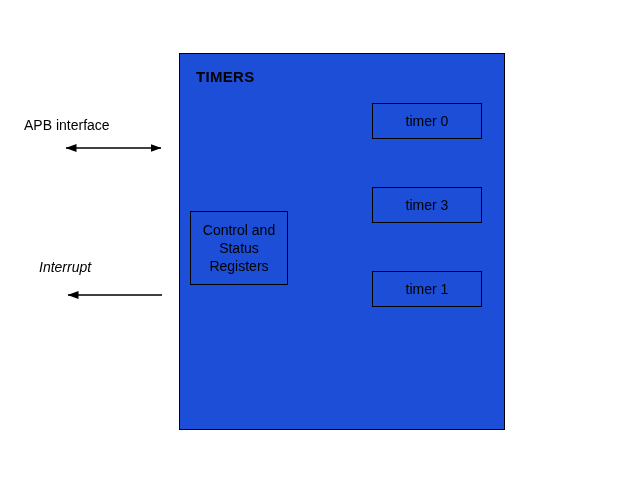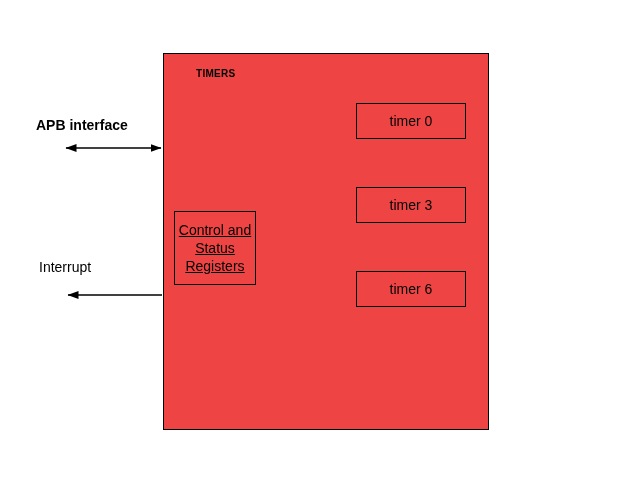--- a/index.html
+++ b/index.html
@@ -7,66 +7,66 @@
     position: relative;
     width: 624px;
     height: 486px;
     background: #ffffff;
     font-family: "Liberation Sans", sans-serif;
     color: #000000;
     overflow: hidden;
   }
   .box {
     position: absolute;
-    background: #ef4444;
+    background: #1d4ed8;
     border: 1.5px solid #000000;
     box-sizing: border-box;
+    margin-left: 16px;
   }
   .outer-box {
     left: 163px; top: 53px;
     width: 326px; height: 377px;
   }
   .outer-title {
     position: absolute;
     left: 196px; top: 68px;
-    font-size: 10px;
+    font-size: 15px;
     font-weight: bold;
     letter-spacing: 0.3px;
   }
   .csr-box {
     left: 174px; top: 211px;
-    width: 82px; height: 74px;
+    width: 98px; height: 74px;
     display: flex;
     flex-direction: column;
     align-items: center;
     justify-content: center;
     text-align: center;
     font-size: 14px;
     line-height: 18px;
-    text-decoration: underline;
   }
   .timer-box {
     left: 356px;
     width: 110px; height: 36px;
     display: flex;
     align-items: center;
     justify-content: center;
     font-size: 14px;
   }
   .timer-0 { top: 103px; }
   .timer-1 { top: 187px; }
   .timer-2 { top: 271px; }
   .timer-3 { top: 355px; }
   .ext-label {
     position: absolute;
     font-size: 14px;
     white-space: nowrap;
   }
-  .apb-label { left: 36px; top: 117px; font-weight: bold; }
-  .interrupt-label { left: 39px; top: 259px; }
+  .apb-label { left: 24px; top: 117px; }
+  .interrupt-label { left: 39px; top: 259px; font-style: italic; }
   .connector-layer {
     position: absolute;
     left: 0; top: 0;
     width: 624px; height: 486px;
     pointer-events: none;
   }
   .connector-layer line {
     stroke: #000000;
     stroke-width: 1.5;
   }
@@ -111,16 +111,16 @@
     <span>Registers</span>
   </div>
 
   <div class="box timer-box timer-0">
     <span>timer 0</span>
   </div>
   <div class="box timer-box timer-1">
     <span>timer 3</span>
   </div>
   <div class="box timer-box timer-2">
-    <span>timer 6</span>
+    <span>timer 1</span>
   </div>
 
 </div>
 
 </body></html>

